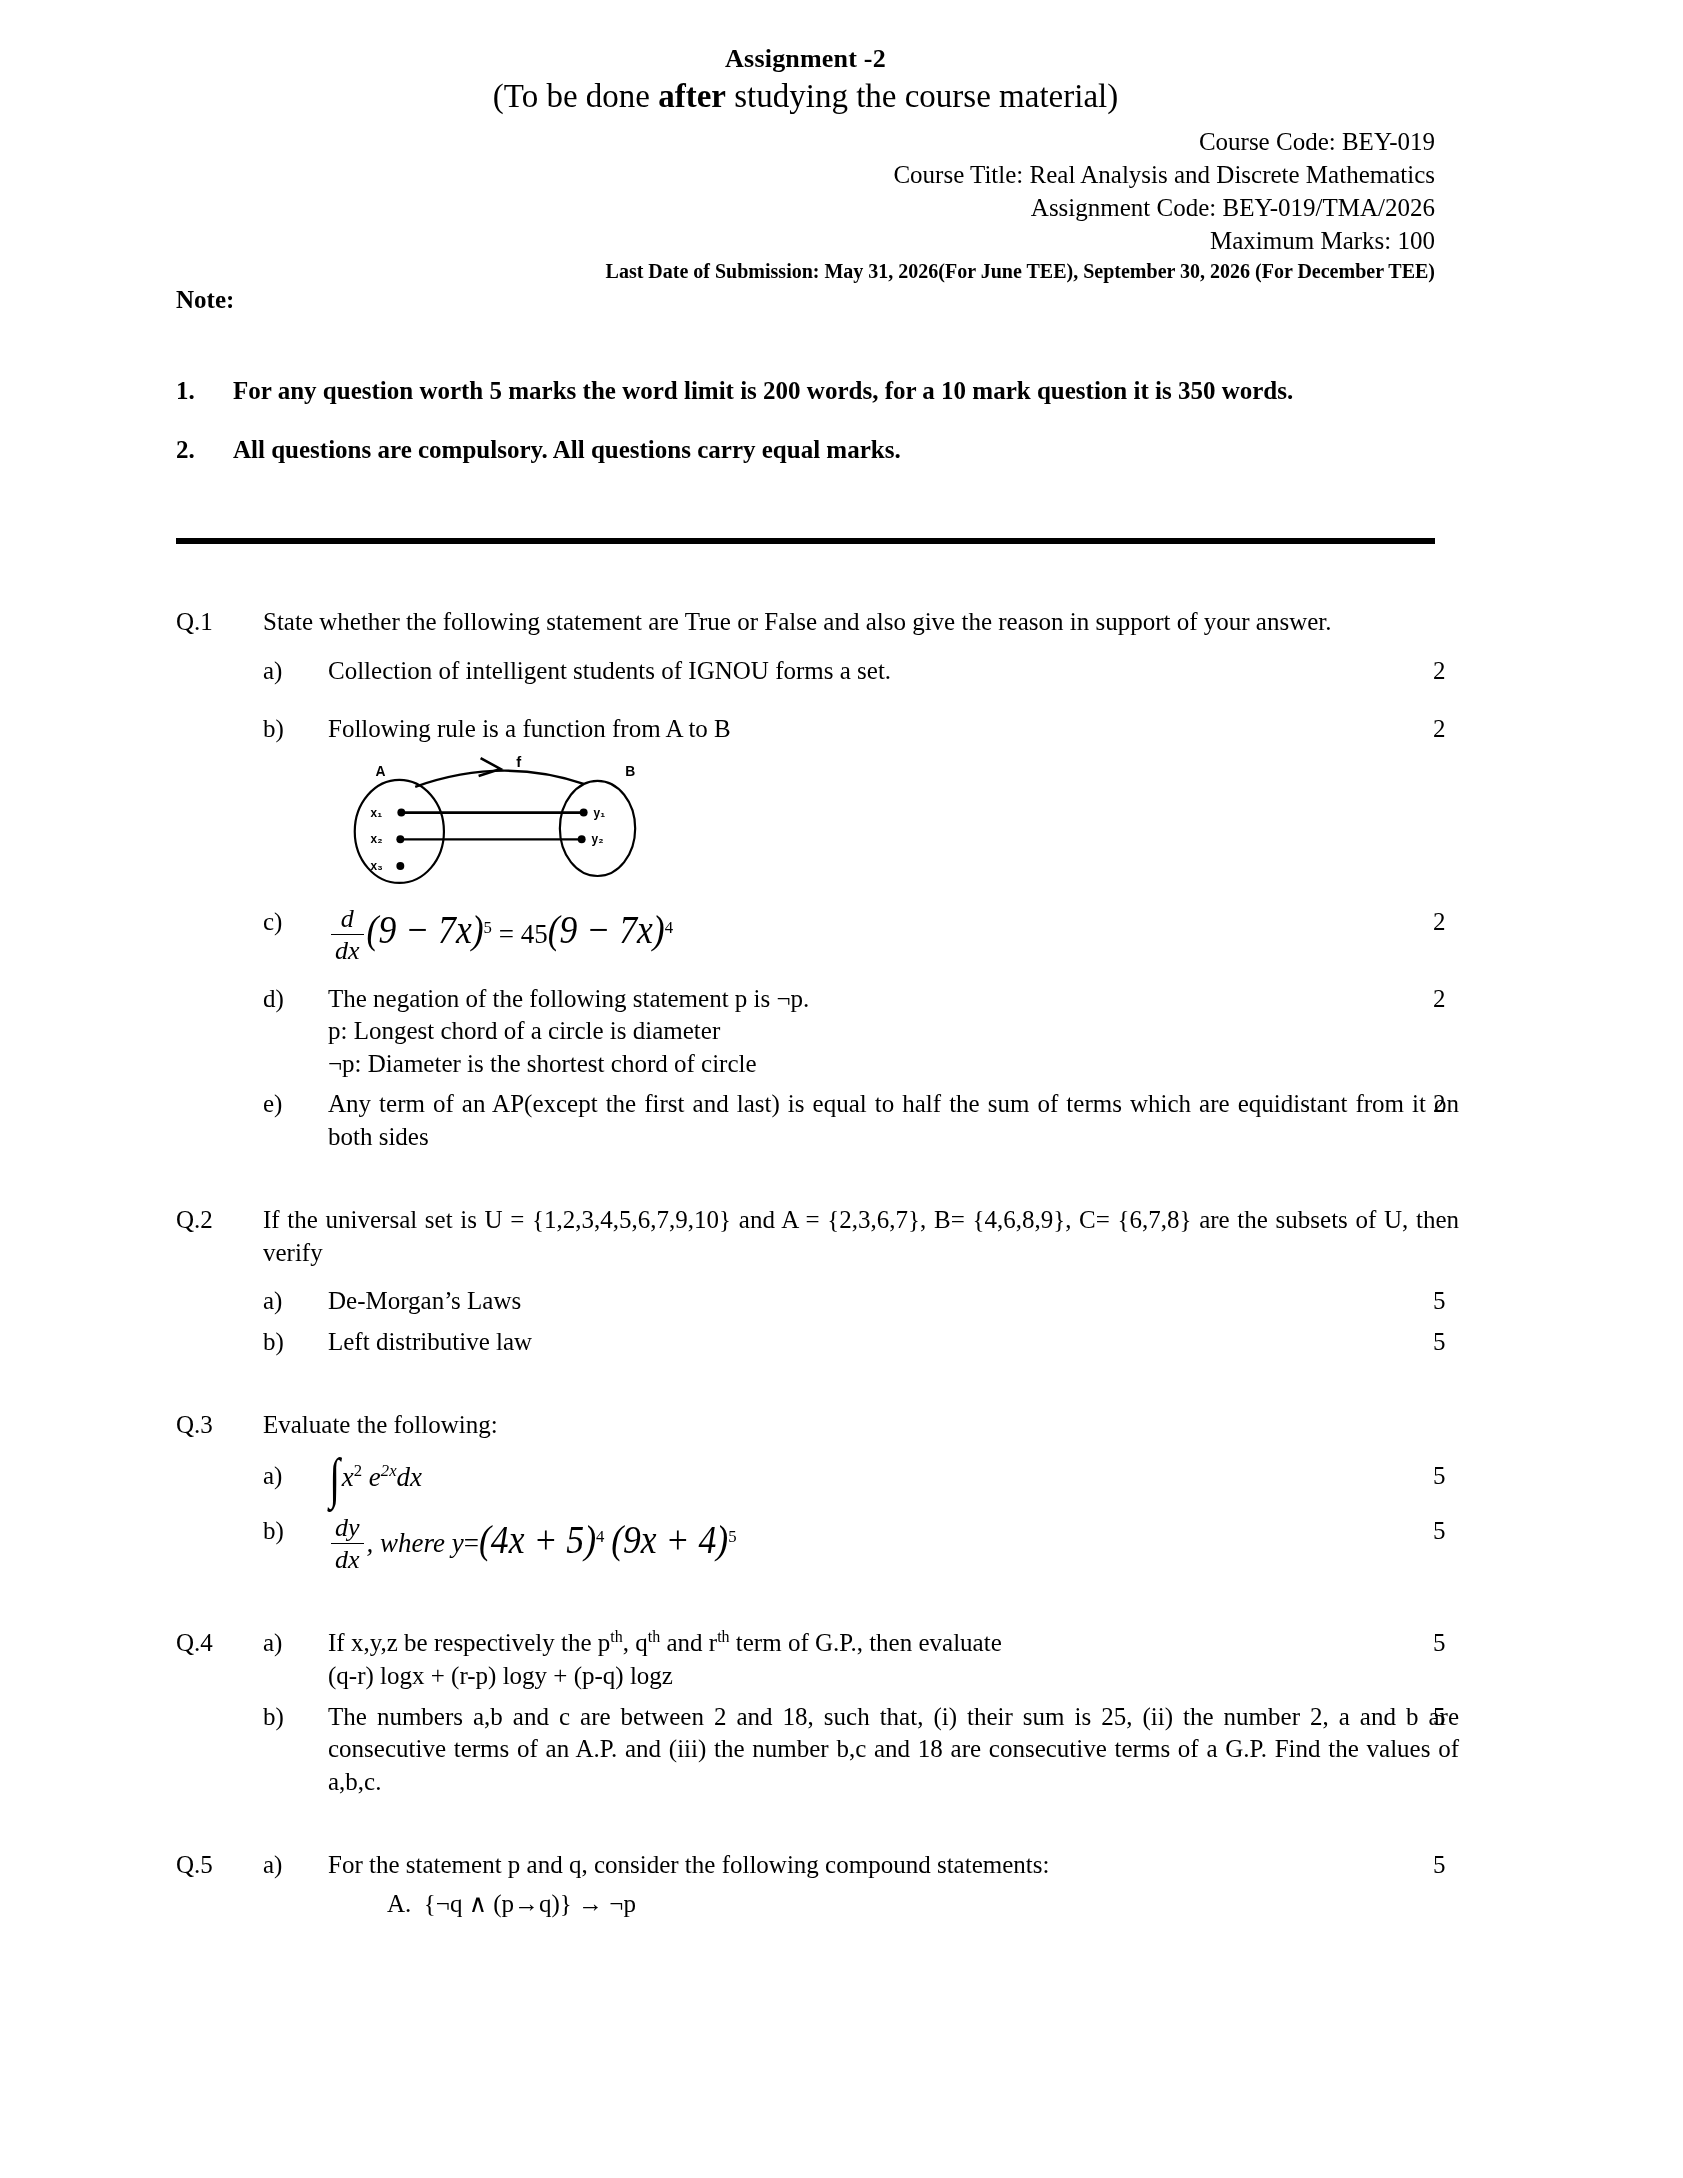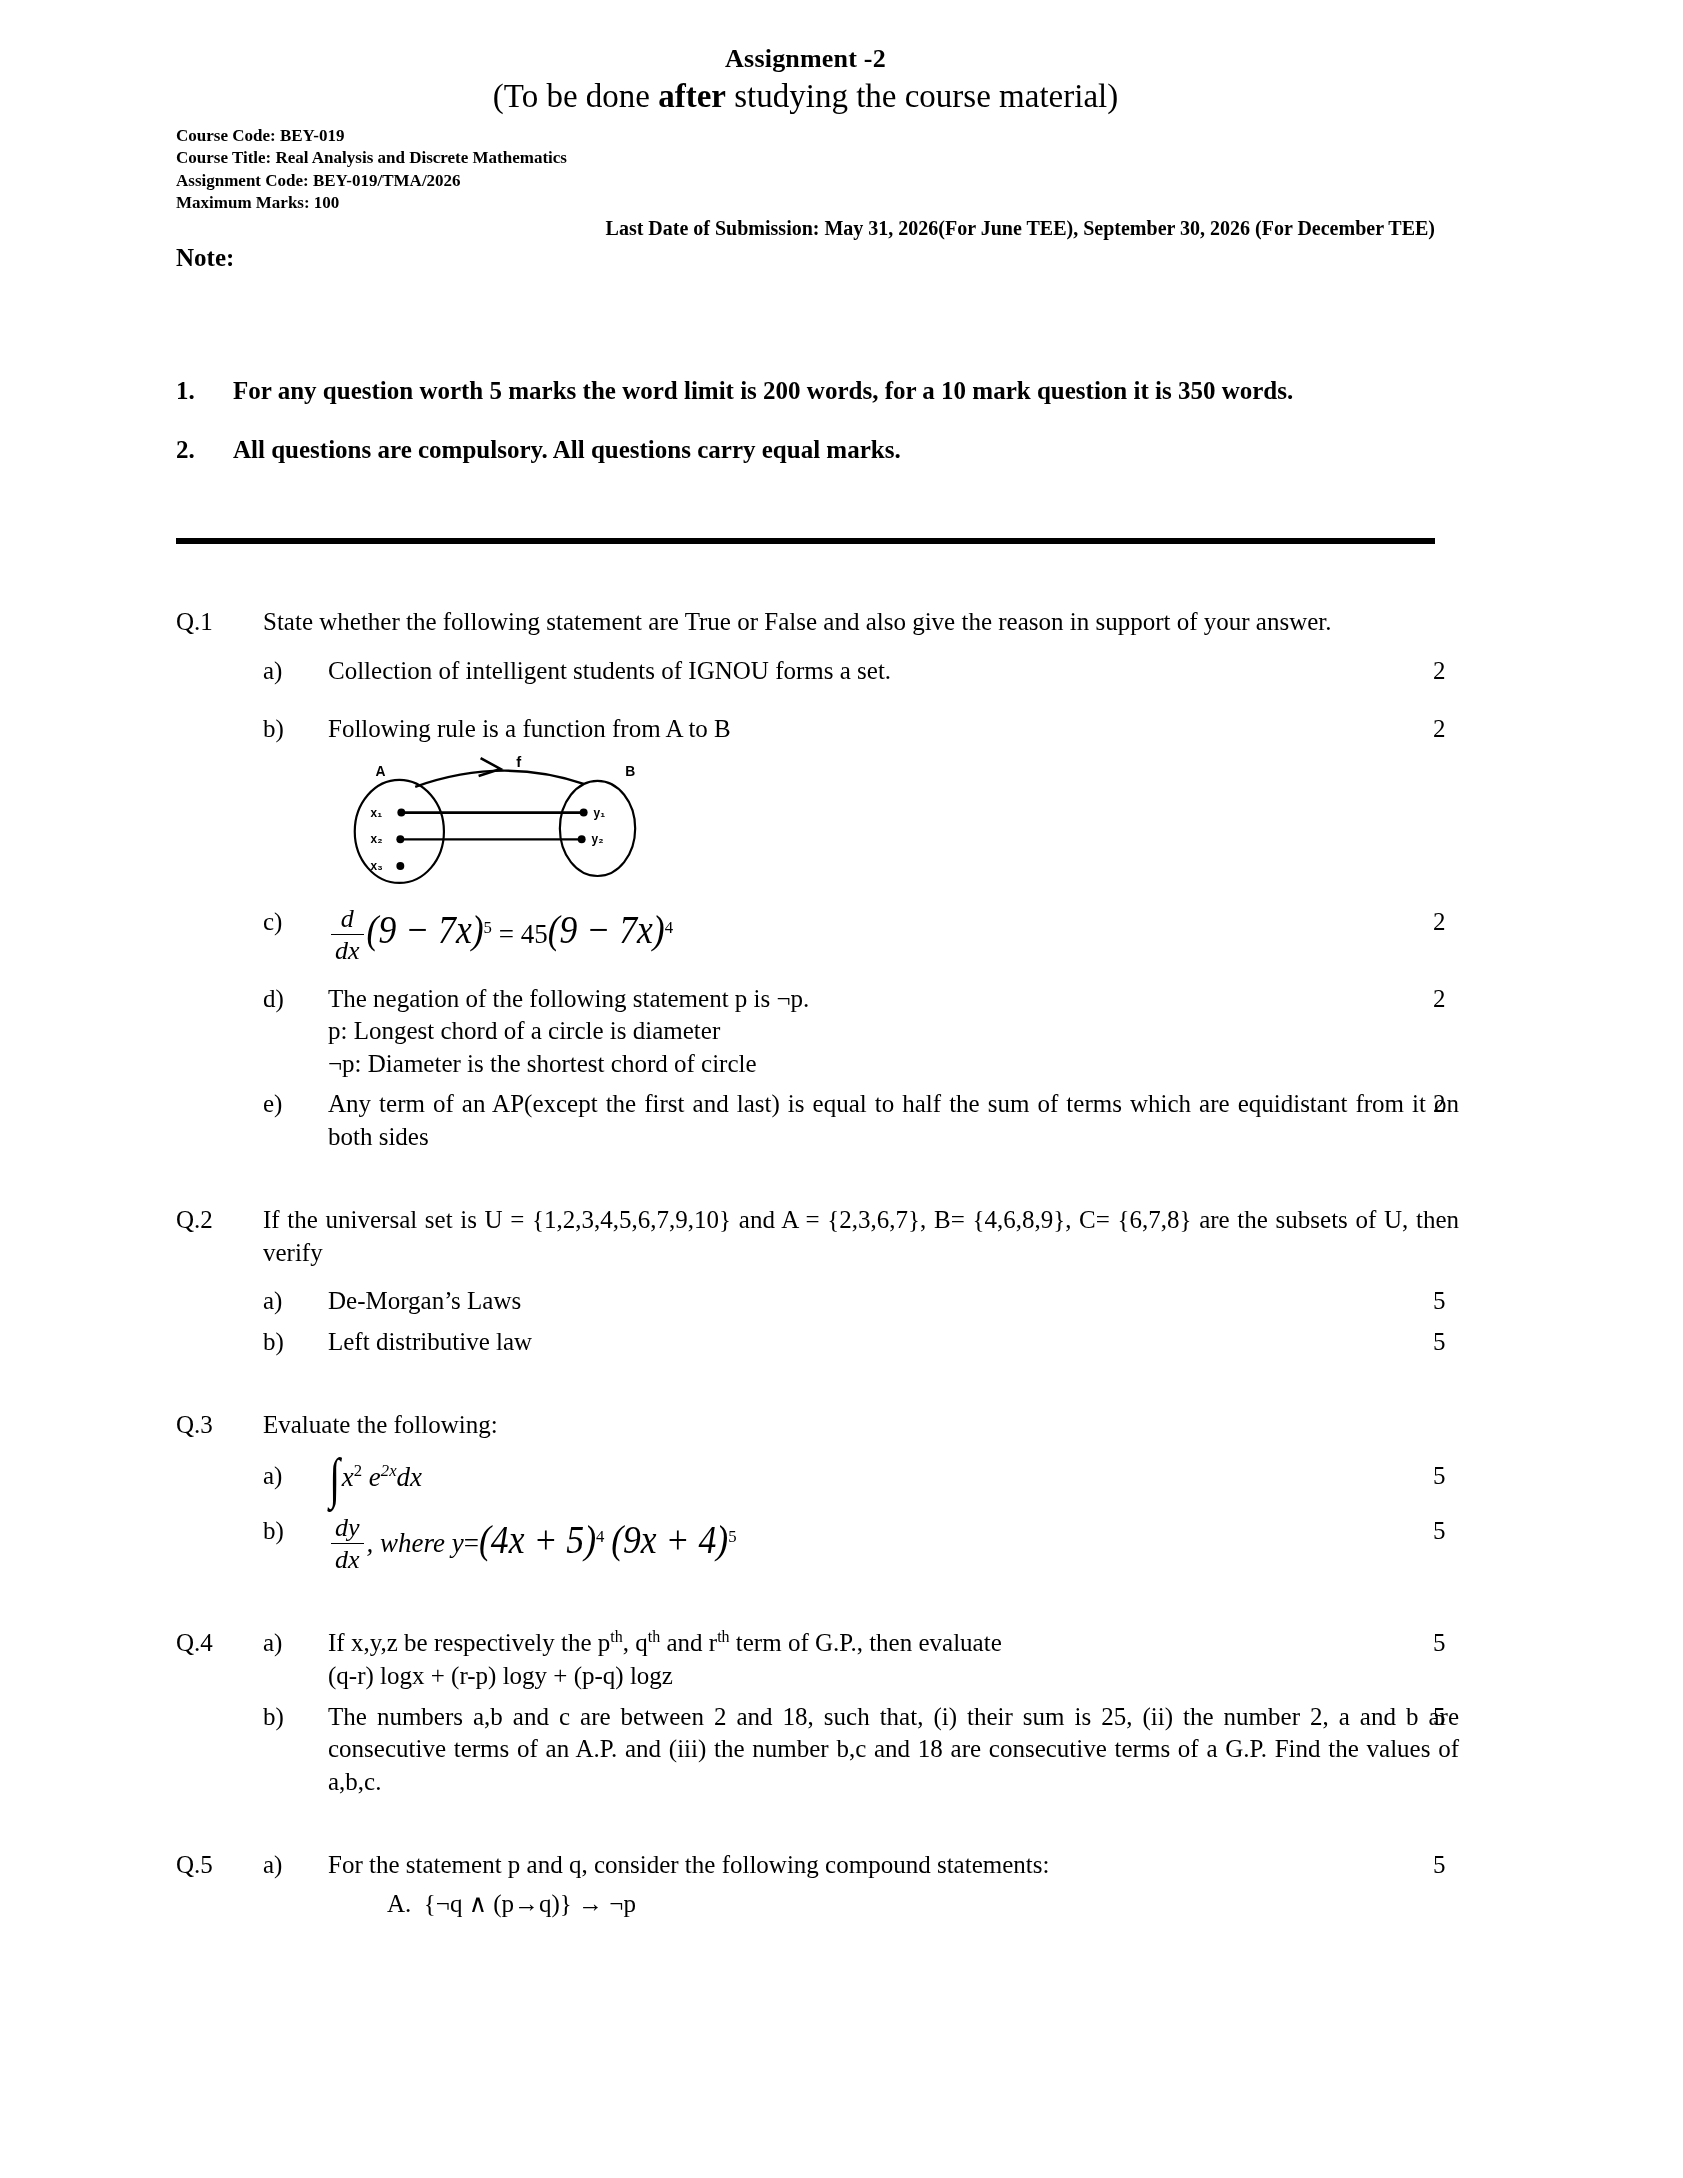--- a/index.html
+++ b/index.html
@@ -38,22 +38,23 @@
     letter-spacing: 0.2px;
   }
   .doc-subtitle {
     text-align: center;
     font-size: 33px;
     line-height: 1.30;
   }
   .doc-subtitle b { font-weight: bold; }
 
   .right-meta {
-    font-size: 17px;
-    font-weight: bold;
+    text-align: right;
+    font-size: 25px;
+    font-weight: normal;
     line-height: 1.33;
     margin-top: 7px;
   }
   .right-meta div { white-space: nowrap; }
 
   .lastdate {
     text-align: right;
     font-size: 20px;
     font-weight: bold;
     line-height: 1.33;

